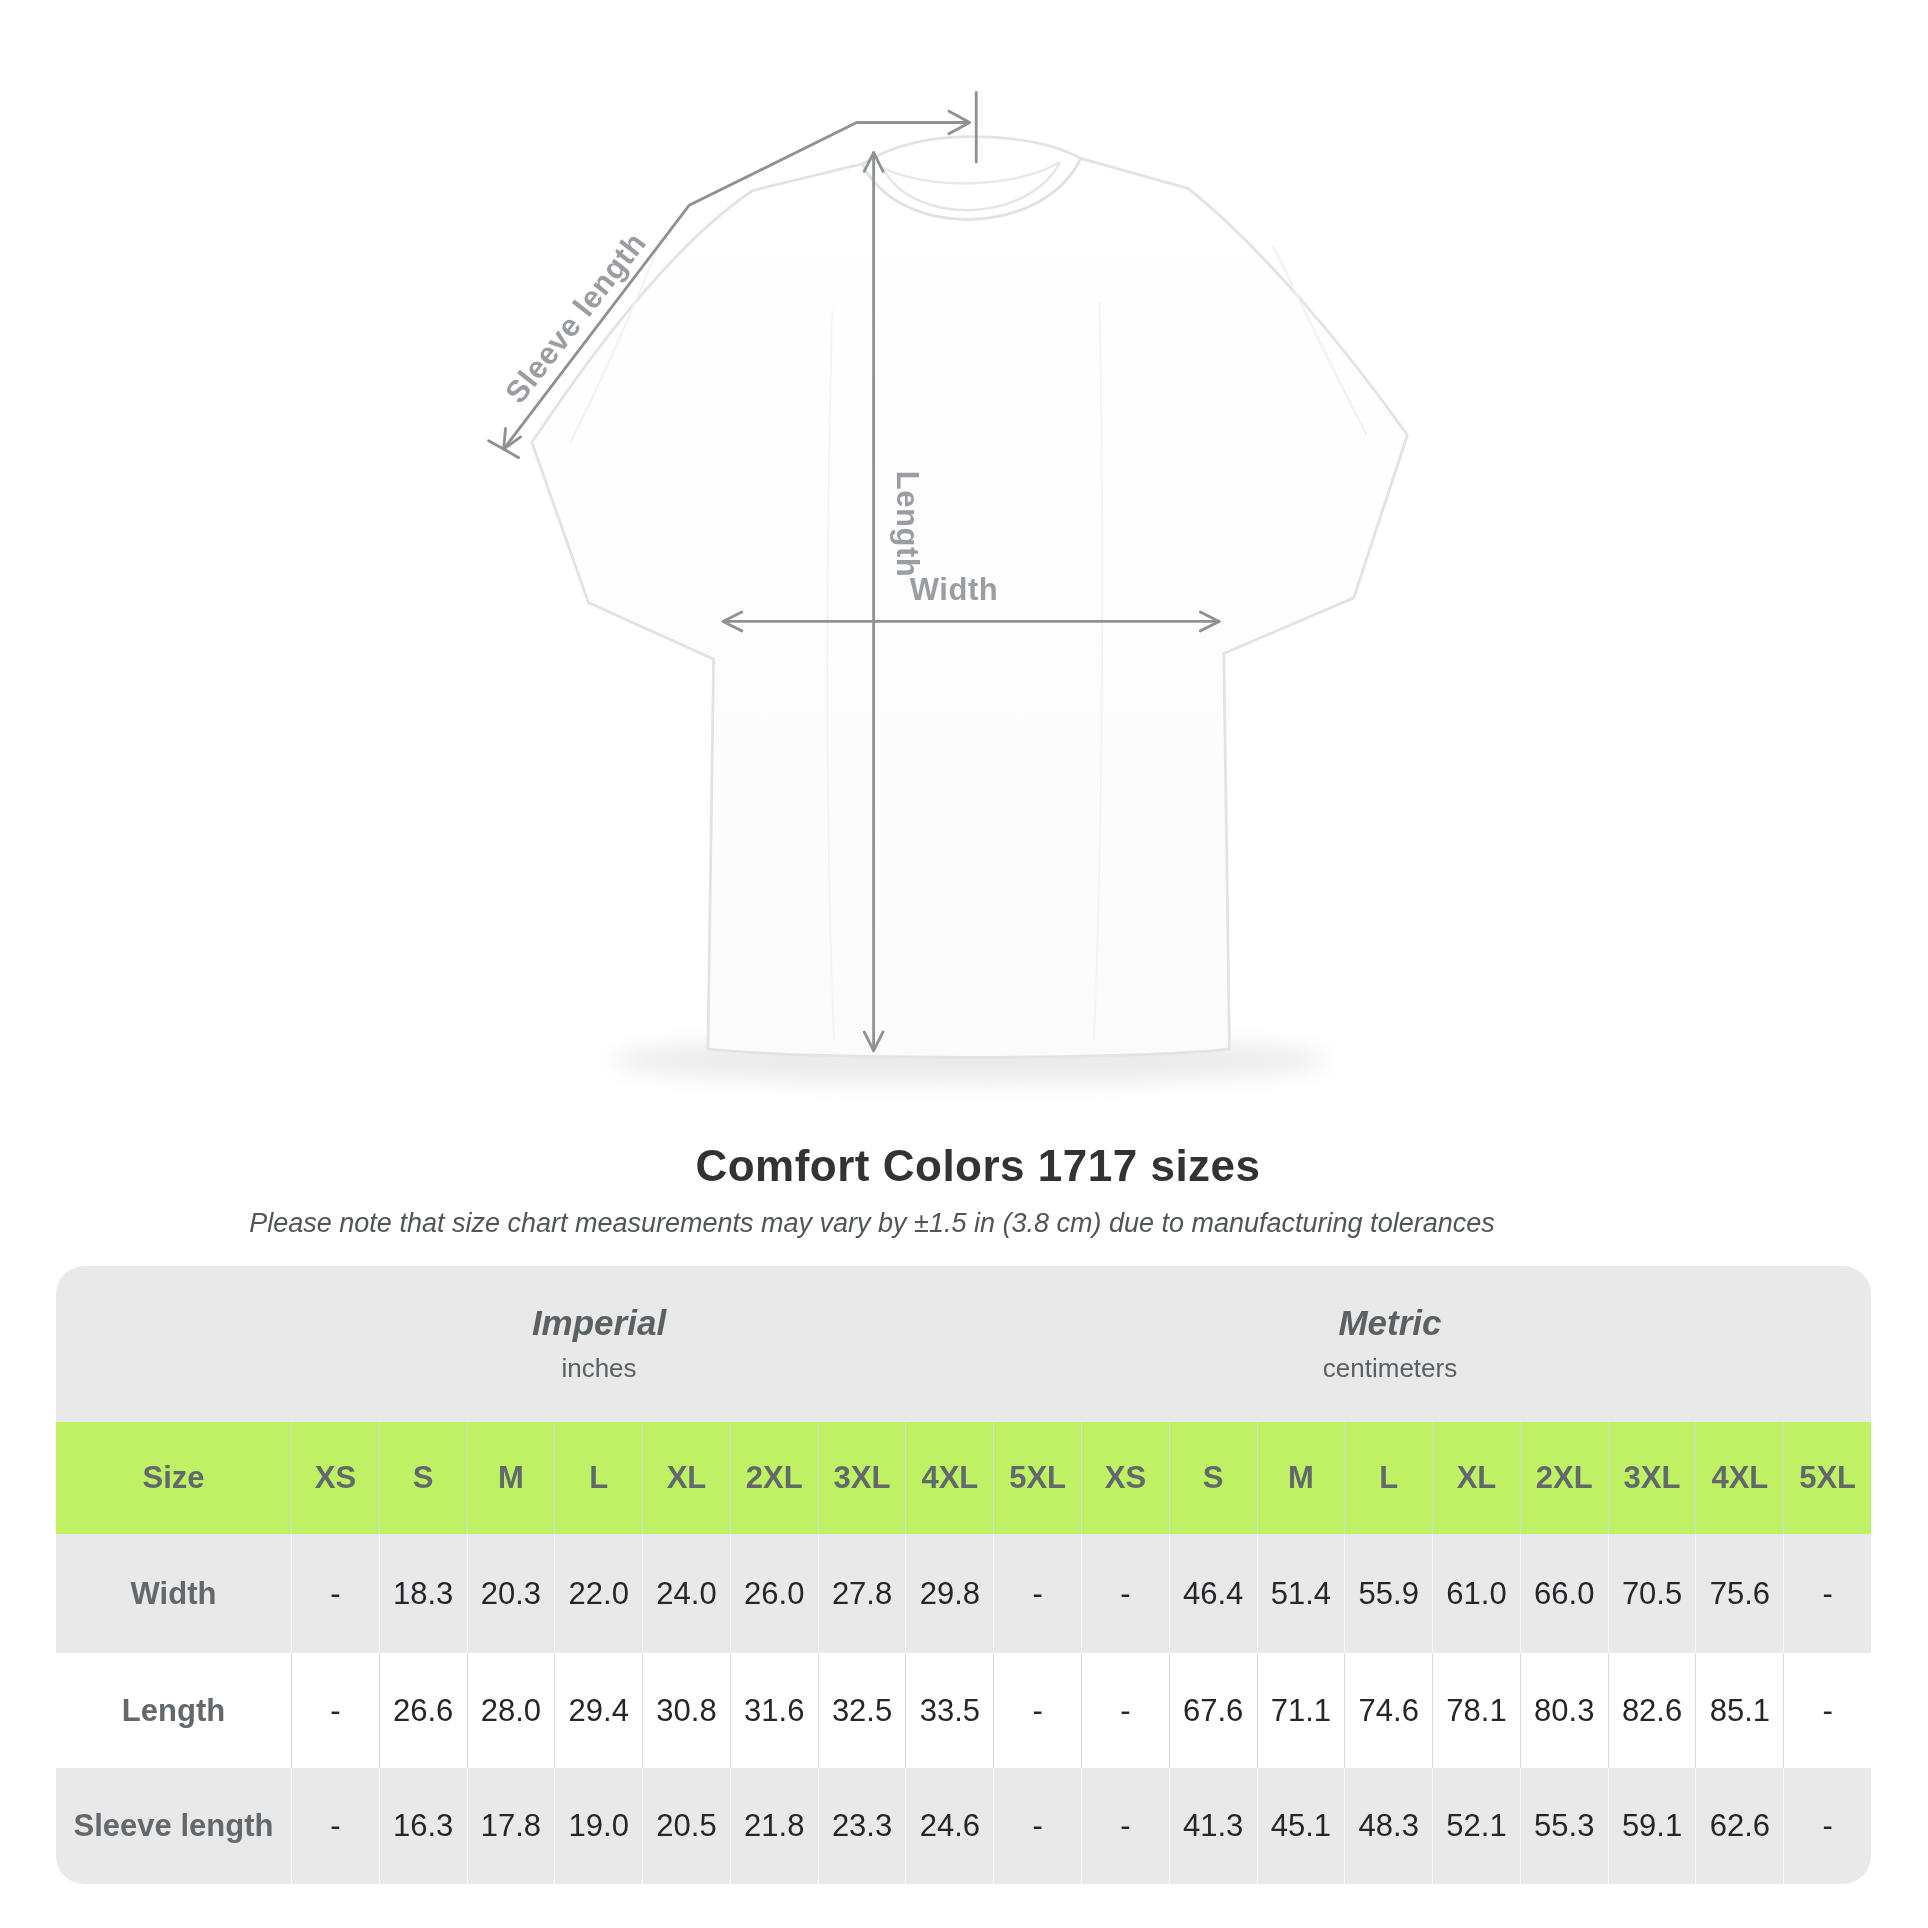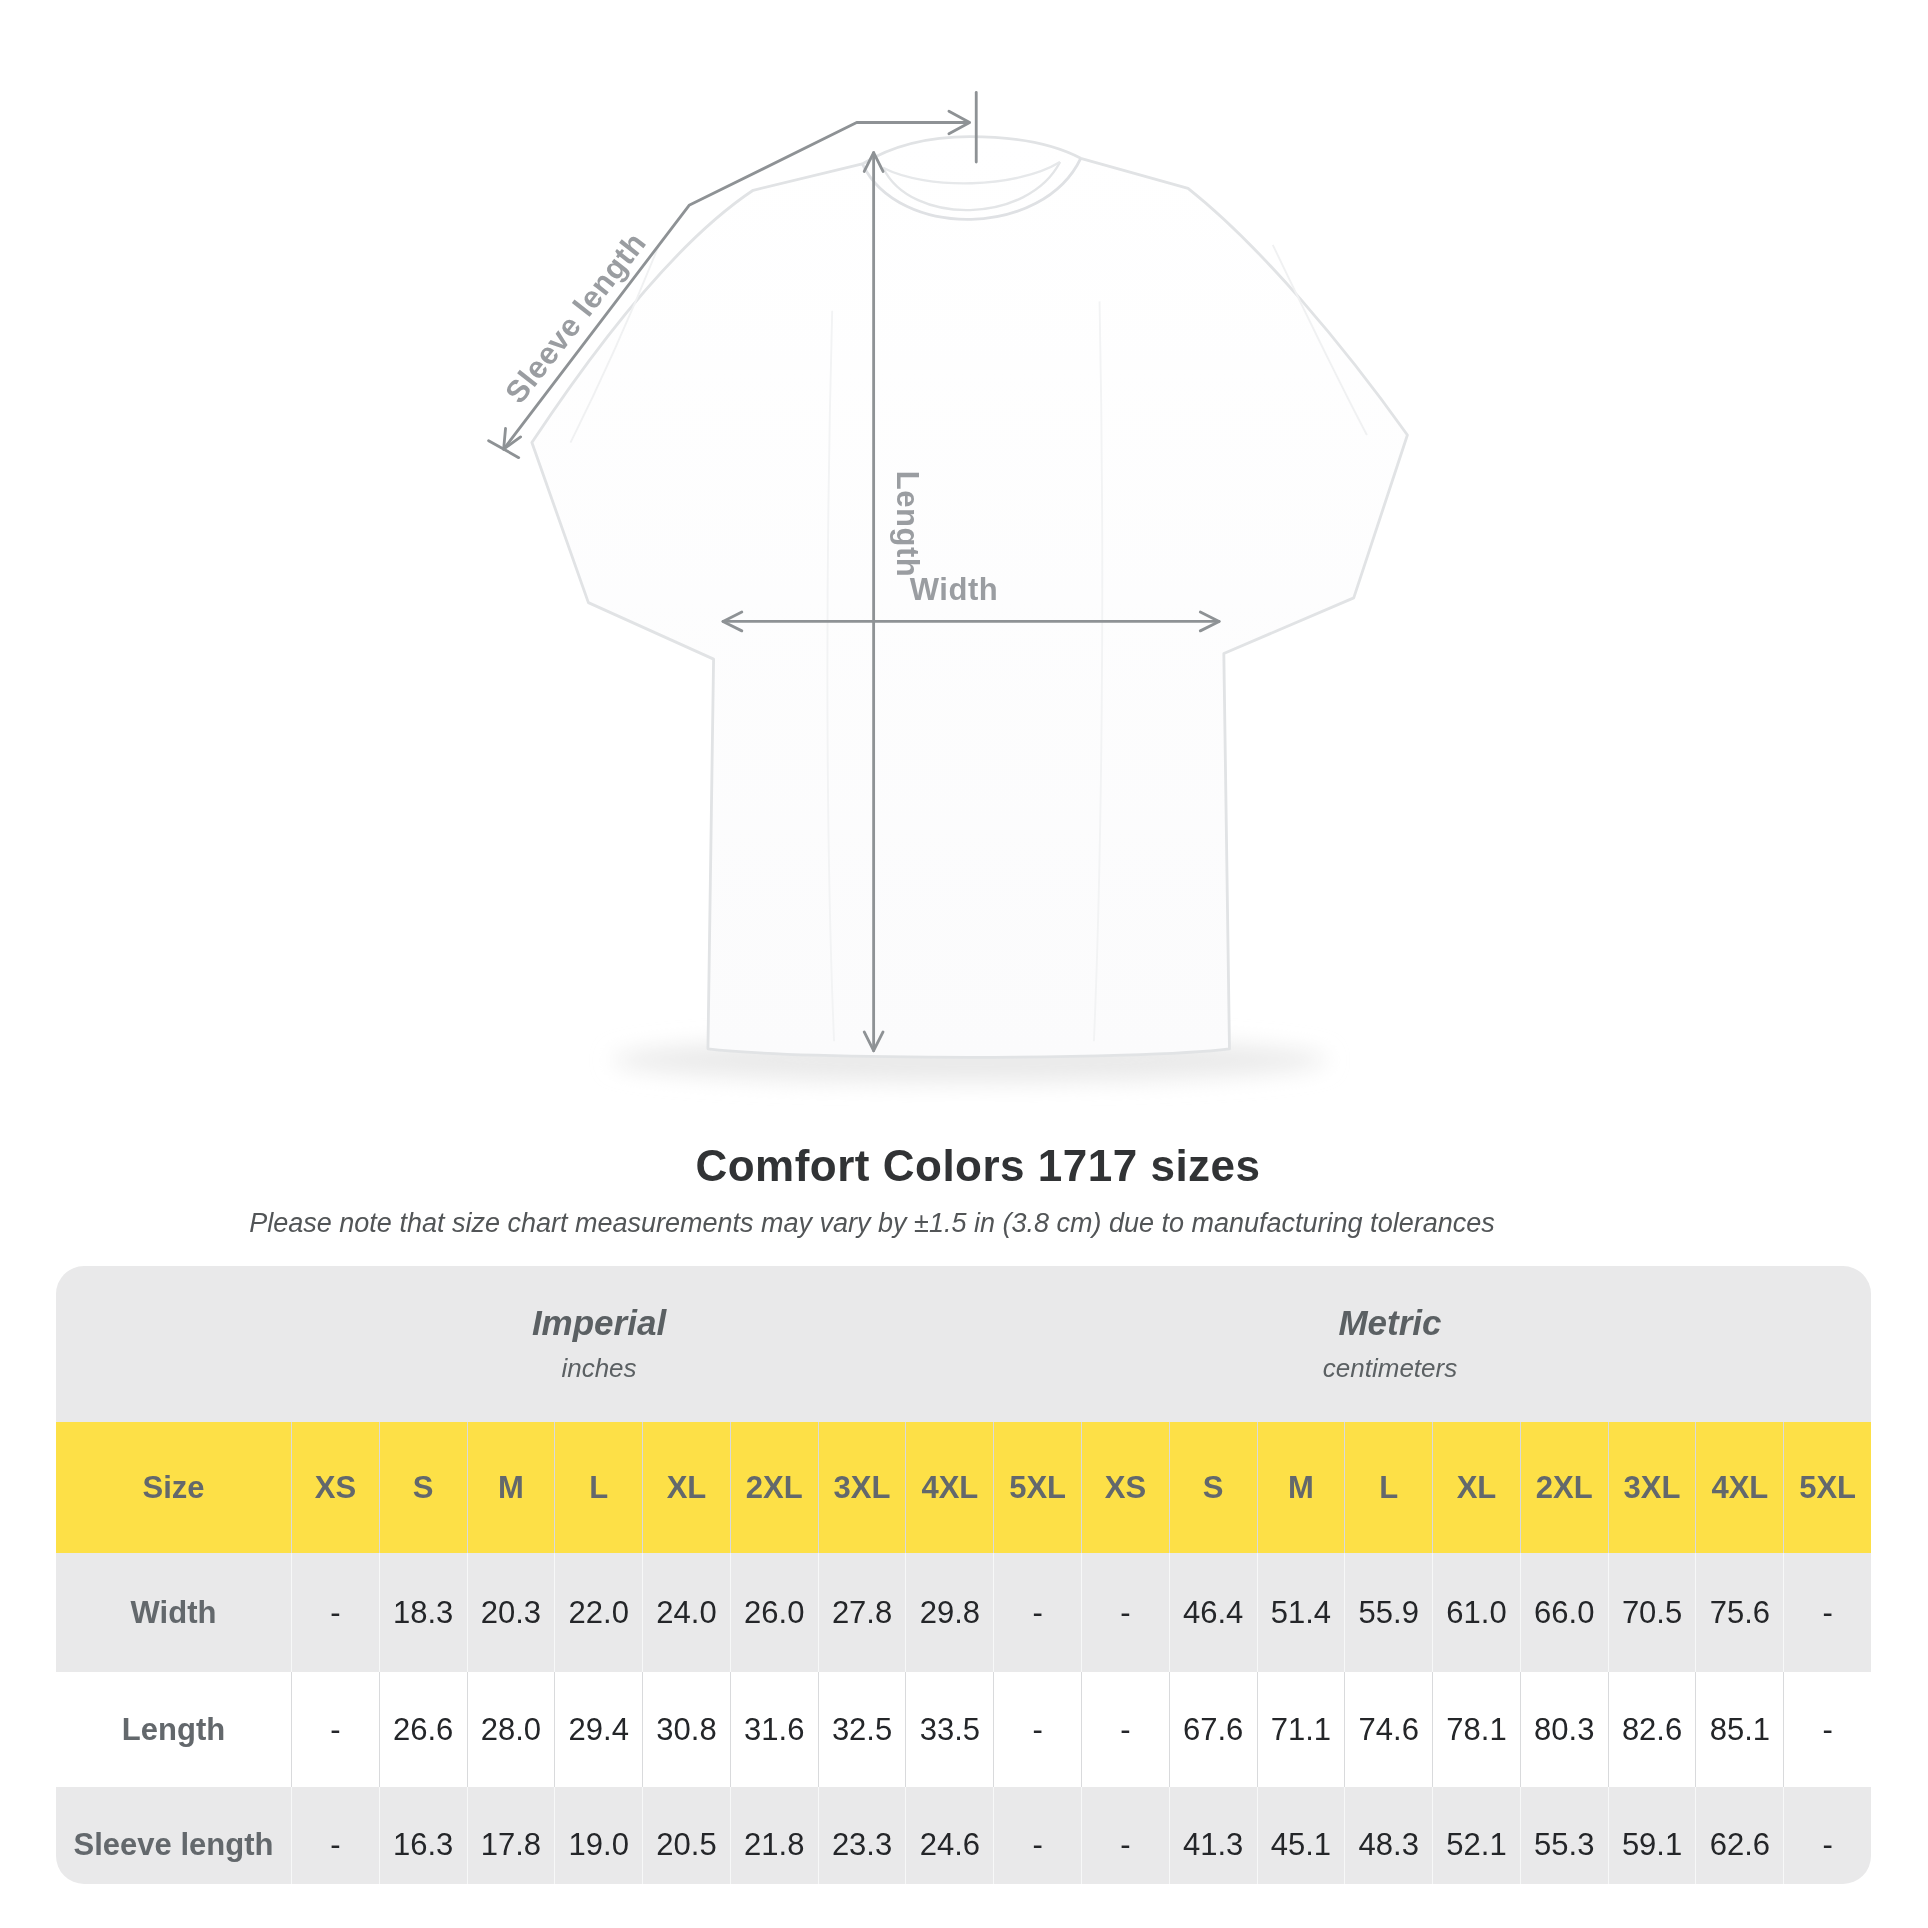--- a/index.html
+++ b/index.html
@@ -32,24 +32,24 @@
   
   .size-card {
     position:absolute; left:56px; top:1266px; width:1815px; height:618px;
     border-radius:28px; overflow:hidden;
   }
   .unit-band { position:relative; height:156px; background:#e9e9ea; }
   .unit-group { position:absolute; top:28px; transform:translateX(-50%); text-align:center; }
   .unit-group.imperial { left:543px; }
   .unit-group.metric   { left:1334px; }
   .unit-name { font-size:35px; font-weight:bold; font-style:italic; color:#5b6063; line-height:41px;margin-top:8px; }
-  .unit-sub  { font-size:26px; font-style:italic; color:#5b6063; line-height:34px; margin-top:7.5px; }
+  .unit-sub  { font-size:26px; color:#5b6063; line-height:34px; margin-top:7.5px; }
 
   .trow { display:grid; grid-template-columns:235px repeat(18, 1fr); }
-  .trow.r-size   { height:131px; background:#fde047; }
+  .trow.r-size   { height:112px; background:#bef264; }
   .trow.r-width  { height:119px; background:#e9e9ea; }
   .trow.r-length { height:115px; background:#ffffff; }
   .trow.r-sleeve { height:116px; background:#e9e9ea; }
 
   .cell {
     display:flex; align-items:center; justify-content:center;
     font-size:31px; color:#242629; white-space:nowrap;
   }
   .cell.hdr, .cell.rowlabel { font-weight:bold; color:#63686c; }
   .trow.white-sep .cell + .cell { border-left:0.9px solid #d9dadc; }

